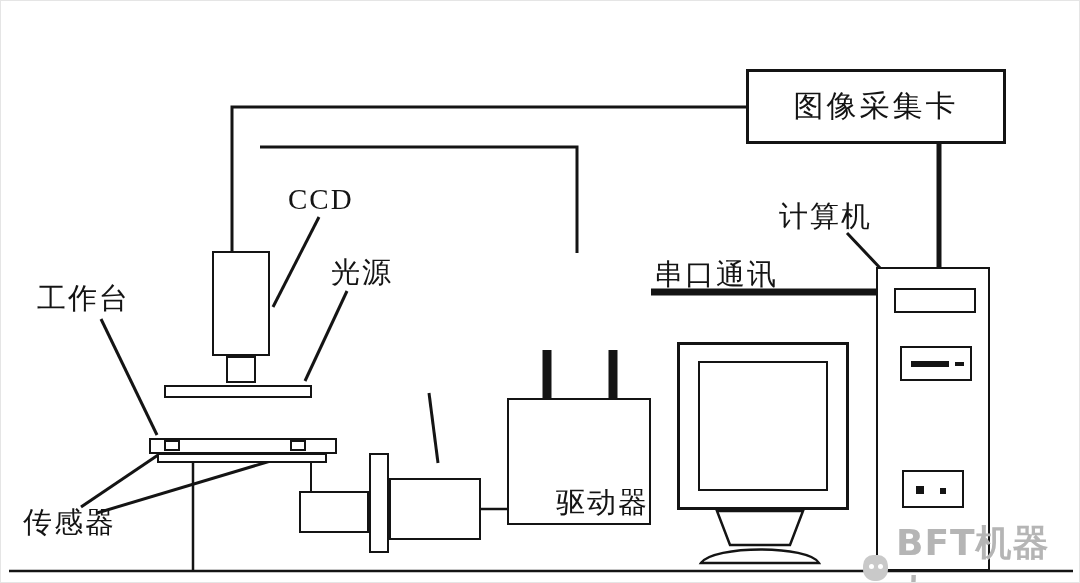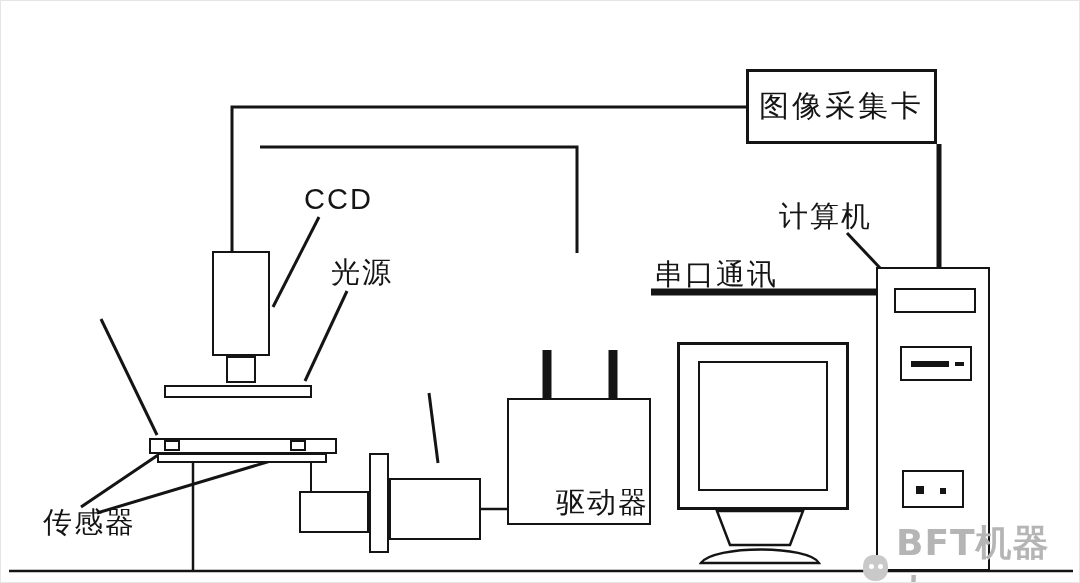--- a/index.html
+++ b/index.html
@@ -71,21 +71,21 @@
       <path d="M80 506 L163 450" stroke-width="3"></path>
       <path d="M96 512 L293 453" stroke-width="3"></path>
       <path d="M428 392 L437 462" stroke-width="3"></path>
       <path d="M846 232 L880 268" stroke-width="3"></path>
 
       <path d="M716 510 L802 510 L789 544 L729 544 Z" stroke-width="2.5" fill="#fff"></path>
       <path d="M700 562 C712 544 808 544 818 562 Z" stroke-width="2.5" fill="#fff"></path>
     </g>
   </svg>
 
-  <div class="box card-label" style="left:745px;top:68px;width:191px;height:75px;">
+  <div class="box card-label" style="left:745px;top:68px;width:260px;height:75px;">
     <span>图像采集卡</span>
   </div>
 
 
   <div class="box med" style="left:506px;top:397px;width:144px;height:127px;align-items:flex-end;padding-left:47px;">
     <span class="drv-label" style="margin-top:68px;">驱动器</span>
   </div>
 
   <div class="box med" style="left:211px;top:250px;width:58px;height:105px;"></div>
   <div class="box med" style="left:225px;top:355px;width:30px;height:27px;"></div>
@@ -110,23 +110,24 @@
     <div class="tower-part" style="left:22px;top:77px;width:72px;height:35px;border-width:2px;">
       <div class="dot" style="left:9px;top:13px;width:38px;height:6px;"></div>
       <div class="dot" style="left:53px;top:14px;width:9px;height:4px;"></div>
     </div>
     <div class="tower-part" style="left:24px;top:201px;width:62px;height:38px;border-width:2px;">
       <div class="dot" style="left:12px;top:14px;width:8px;height:8px;"></div>
       <div class="dot" style="left:36px;top:16px;width:6px;height:6px;"></div>
     </div>
   </div>
 
-  <div class="lbl" style="left:303px;top:182px;font-family:Liberation Sans, sans-serif;">CCD</div>
+  <div class="lbl" style="left:287px;top:182px;font-family:Liberation Serif, serif;">CCD</div>
   <div class="lbl" style="left:330px;top:252px;">光源</div>
-  <div class="lbl" style="left:22px;top:502px;margin-left:20px;">传感器</div>
+  <div class="lbl" style="left:36px;top:278px;">工作台</div>
+  <div class="lbl" style="left:22px;top:502px;">传感器</div>
   <div class="lbl" style="left:653px;top:254px;">串口通讯</div>
   <div class="lbl" style="left:778px;top:196px;">计算机</div>
 
   <div class="watermark" style="left:862px;top:518px;">
     <span class="wm-logo"></span>
     <span>BFT机器人</span>
   </div>
 
 </div>
 

